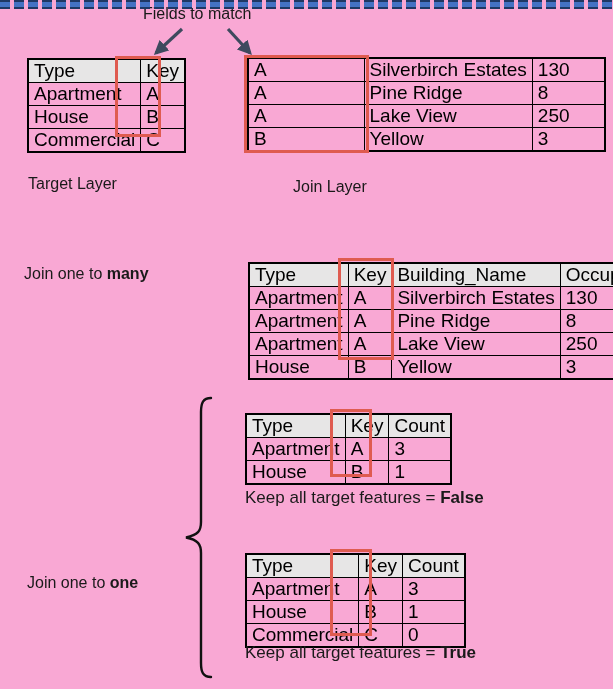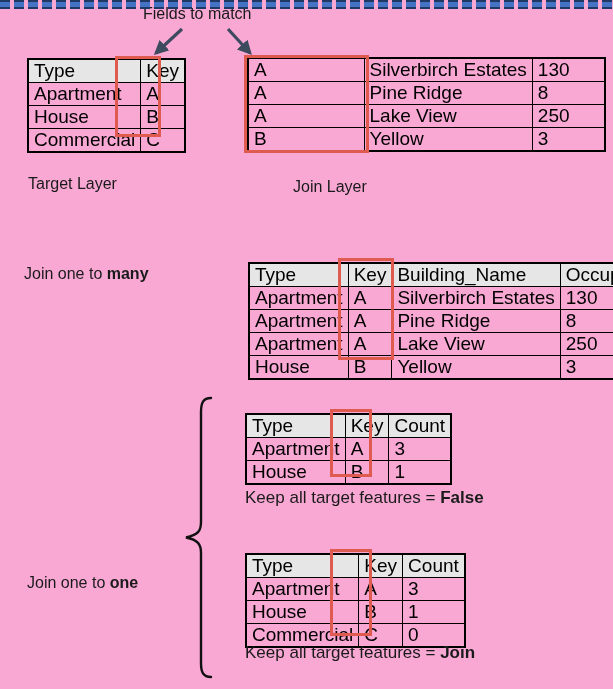--- a/index.html
+++ b/index.html
@@ -246,16 +246,16 @@
     <tr>
       <td>Commercial</td>
       <td>C</td>
       <td>0</td>
     </tr>
   </tbody>
     </table>
   <div class="hl" style="left:330px; top:549px; width:42px; height:87px;"></div>
 
   <div class="abs caption" style="left:245px; top:643px;">
-    <span>Keep all target features = </span><span class="bold">Join</span>
+    <span>Keep all target features = </span><span class="bold">True</span>
   </div>
 
 </div>
 
 </body></html>

